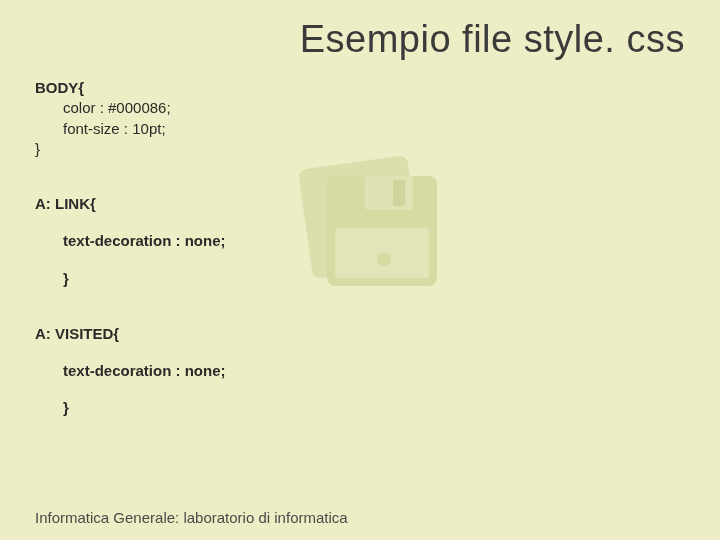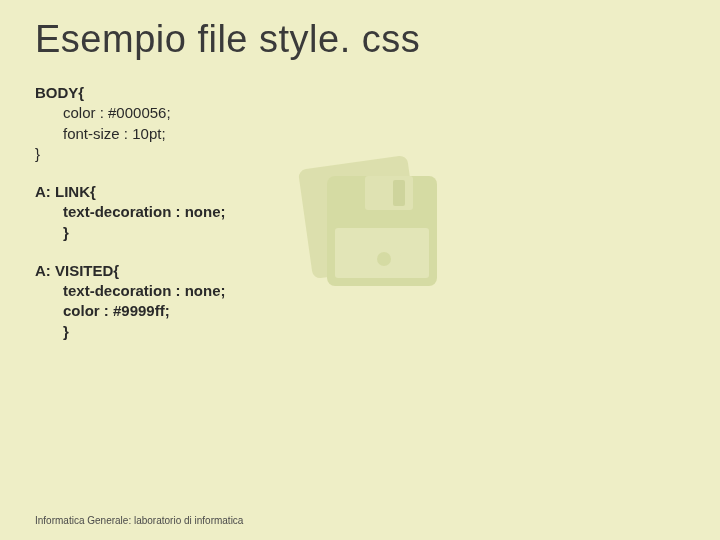--- a/index.html
+++ b/index.html
@@ -11,42 +11,41 @@
       position: relative;
       overflow: hidden;
     }
     .slide {
       width: 100%;
       height: 100%;
       padding: 18px 35px 0 35px;
       position: relative;
     }
     .title {
-      text-align: left;
+      text-align: right;
       font-size: 38px;
       font-weight: normal;
       color: #3a3a3a;
-      margin-bottom: 22px;
       letter-spacing: 0.5px;
     }
     .code-block {
       font-size: 15px;
       line-height: 1.35;
       color: #2a2a2a;
       font-family: Arial, Helvetica, sans-serif;
     }
-    .selector { font-weight: bold; }
+    .selector { font-weight: bold; margin-top: 17px; }
     .prop { padding-left: 28px; }
     .brace-close { }
     .section-gap { height: 18px; }
     .footer {
       position: absolute;
       bottom: 14px;
       left: 35px;
-      font-size: 10px;
+      font-size: 15px;
       color: #4a4a4a;
     }
     .disk-icon {
       position: absolute;
       top: 162px;
       left: 305px;
       width: 140px;
       height: 140px;
       opacity: 0.45;
     }
@@ -106,32 +105,31 @@
     <div class="disk-front"></div>
     <div class="label-area"></div>
     <div class="shutter"></div>
     <div class="shutter-slot"></div>
     <div class="hub"></div>
     <div class="hub-inner"></div>
   </div>
 
   <div class="code-block">
     <div class="selector">BODY{</div>
-    <div class="prop">color : #000056;</div>
+    <div class="prop">color : #000086;</div>
     <div class="prop">font-size : 10pt;</div>
     <div class="brace-close">}</div>
 
     <div class="section-gap"></div>
 
     <div class="selector">A: LINK{</div>
     <div class="prop selector">text-decoration : none;</div>
     <div class="prop selector">}</div>
 
     <div class="section-gap"></div>
 
     <div class="selector">A: VISITED{</div>
     <div class="prop selector">text-decoration : none;</div>
-    <div class="prop selector">color : #9999ff;</div>
     <div class="prop selector">}</div>
   </div>
 
   <div class="footer">Informatica Generale: laboratorio di informatica</div>
 </div>
 
 </body></html>

